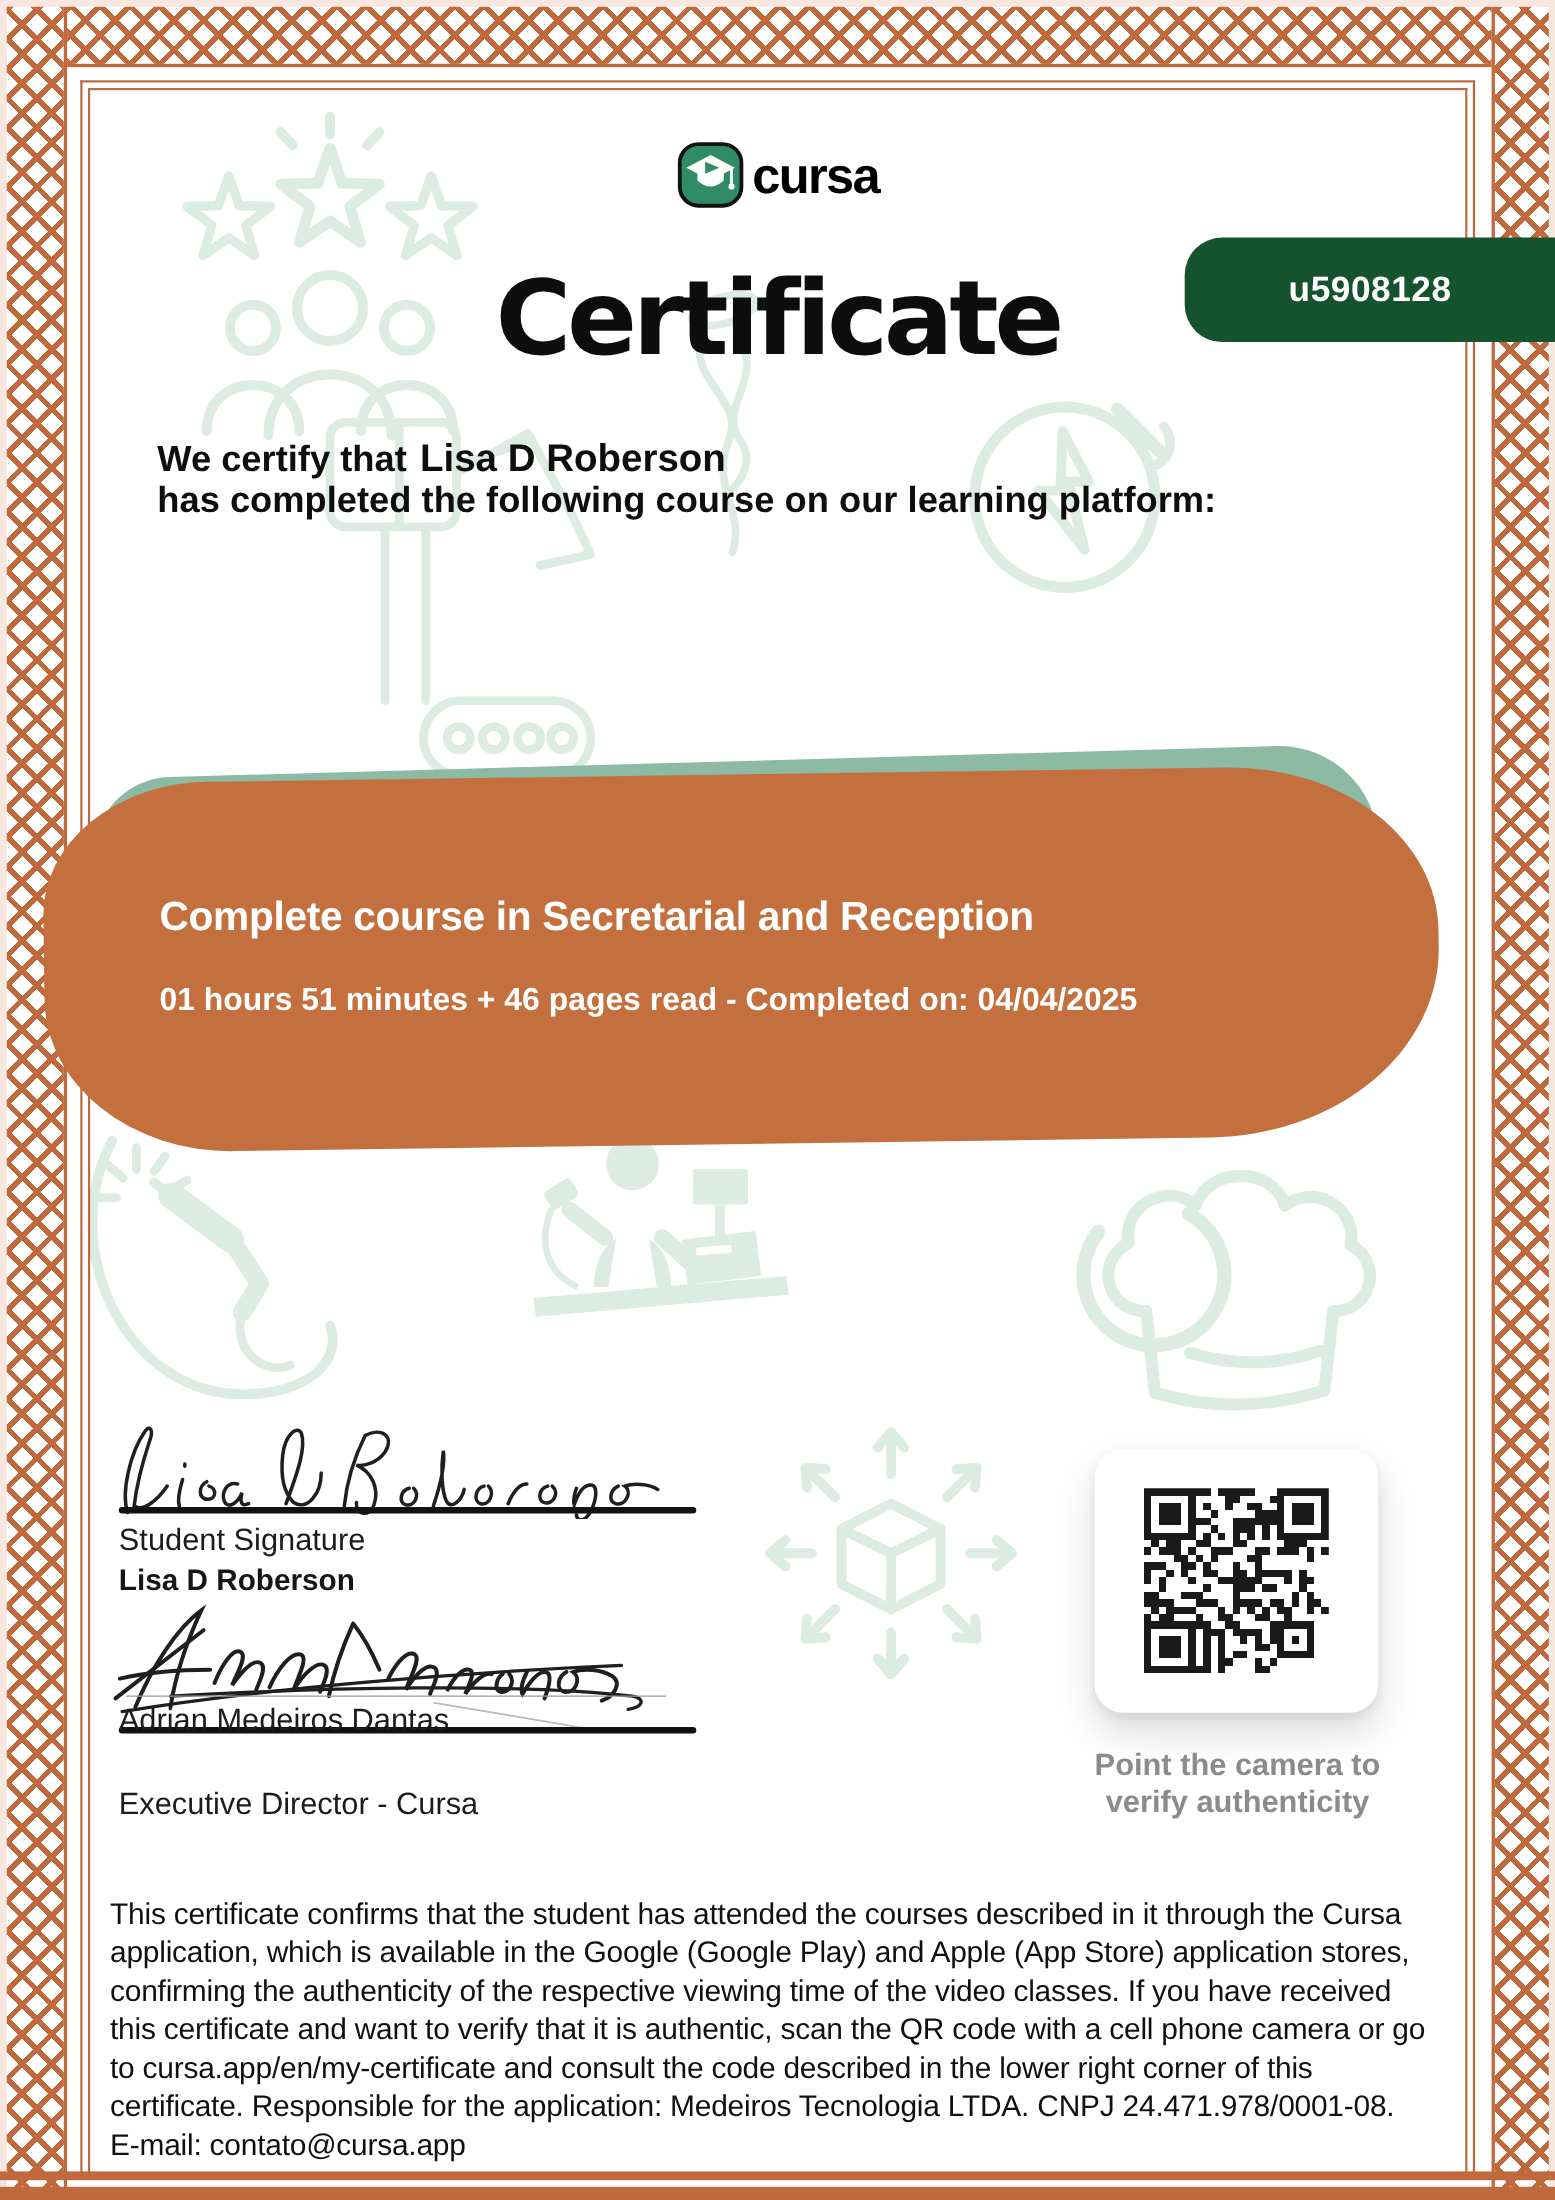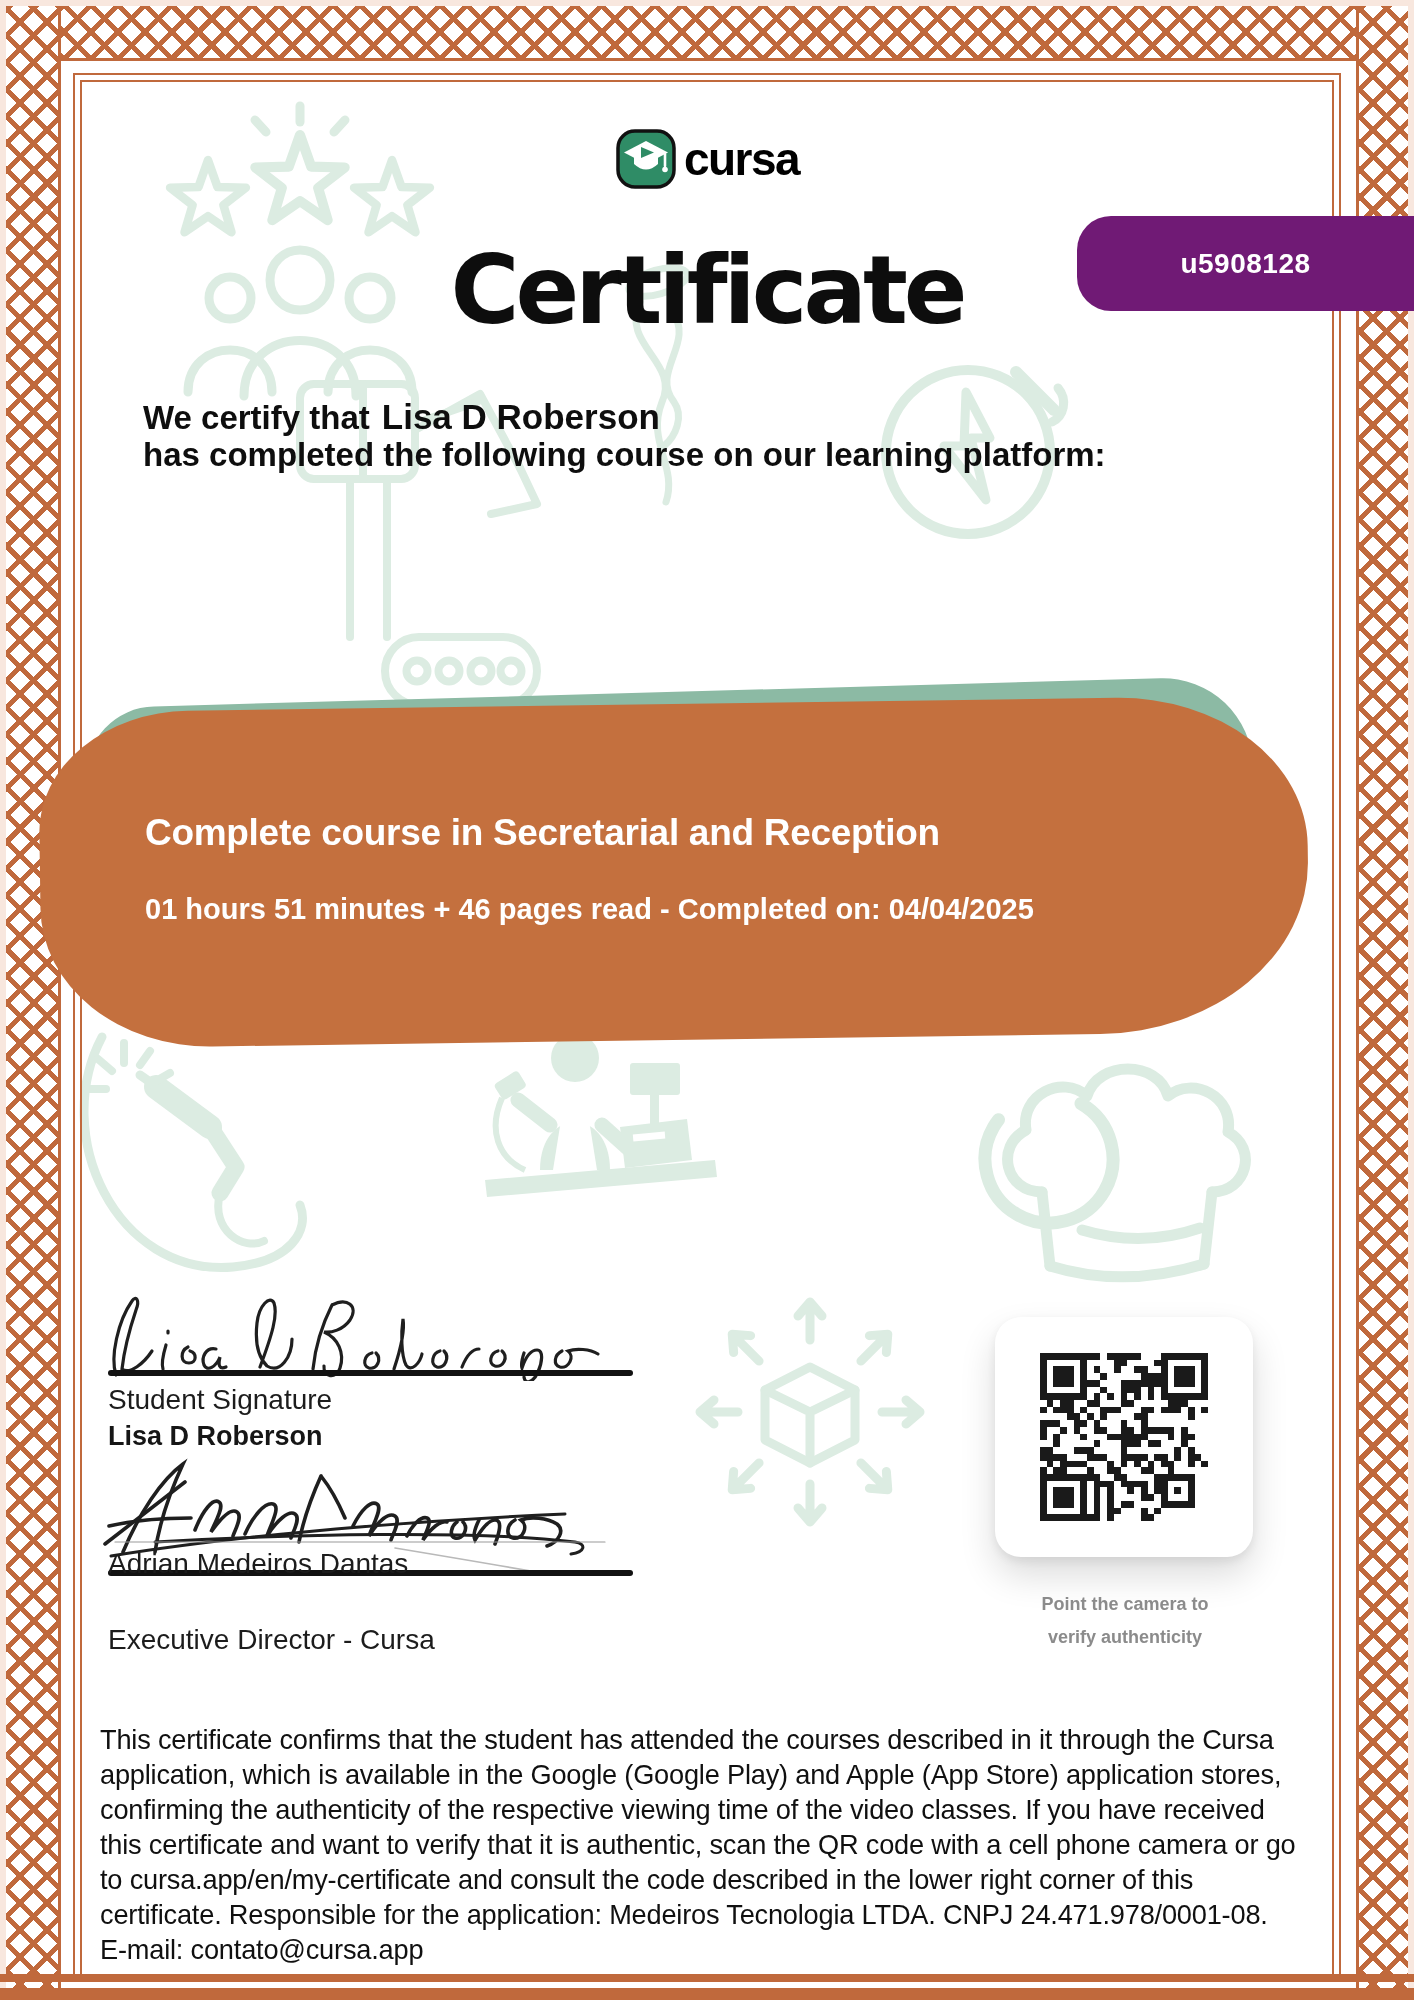--- a/index.html
+++ b/index.html
@@ -31,23 +31,23 @@
   
   .logo-row{position:absolute;left:0;top:128px;width:1414px;display:flex;justify-content:center;align-items:center;gap:7px;z-index:23;}
   .logo-text{font-size:46px;font-weight:700;letter-spacing:-1.5px;color:#000000;}
   
   .cert-title{
     position:absolute;left:0;top:200px;width:1414px;text-align:center;z-index:23;
     font-family:"DejaVu Sans",sans-serif;font-weight:800;font-size:94px;letter-spacing:-4px;color:#0d0d0d;margin-top:36px;
   }
   
   .code-badge{
-    position:absolute;left:1077px;top:216px;width:337px;height:95px;background:#701a75;
+    position:absolute;left:1077px;top:216px;width:337px;height:95px;background:#14532d;
     border-radius:34px 0 0 34px;z-index:40;display:flex;align-items:center;justify-content:center;
-    color:#fff;font-size:28px;font-weight:700;letter-spacing:.5px;
+    color:#fff;font-size:32px;font-weight:700;letter-spacing:.5px;
   }
   
   .intro{position:absolute;left:143px;top:398px;z-index:23;font-size:33px;line-height:37px;color:#0e0e0e;}
   .intro .pfx{font-weight:700;}
   .intro .nm{font-weight:800;font-size:35px;margin-left:12px;}
   .intro .l2{font-weight:700;}
   
   .teal-band{
     position:absolute;left:88px;top:692px;width:1167px;height:310px;background:#8cbaa4;
     border-radius:70px 90px 60px 80px;transform:rotate(-1.6deg);z-index:15;
@@ -66,21 +66,21 @@
   .sig-sub{position:absolute;left:108px;z-index:6;font-size:27px;color:#161616;font-weight:600;}
   .sig-sub2{position:absolute;left:108px;z-index:6;font-size:28px;color:#1c1c1c;font-weight:400;}
   
   .qr-card{
     position:absolute;left:995px;top:1317px;width:258px;height:240px;background:#fff;border-radius:26px;
     box-shadow:0 18px 36px rgba(0,0,0,.14),0 4px 10px rgba(0,0,0,.07);
     display:flex;align-items:center;justify-content:center;z-index:18;
   }
   .qr-caption{
     position:absolute;left:975px;top:1588px;width:300px;text-align:center;z-index:18;
-    font-size:18px;font-weight:700;color:#8b8b8b;line-height:33px;
+    font-size:28px;font-weight:700;color:#8b8b8b;line-height:33px;
   }
   
   .footer{position:absolute;left:100px;top:1722px;width:1200px;z-index:23;font-size:27.2px;line-height:35px;color:#101010;letter-spacing:-0.2px;}
   .footer p{margin:0;}
   
   .wm{position:absolute;z-index:1;}
 </style>
 </head>
 <body>
 

